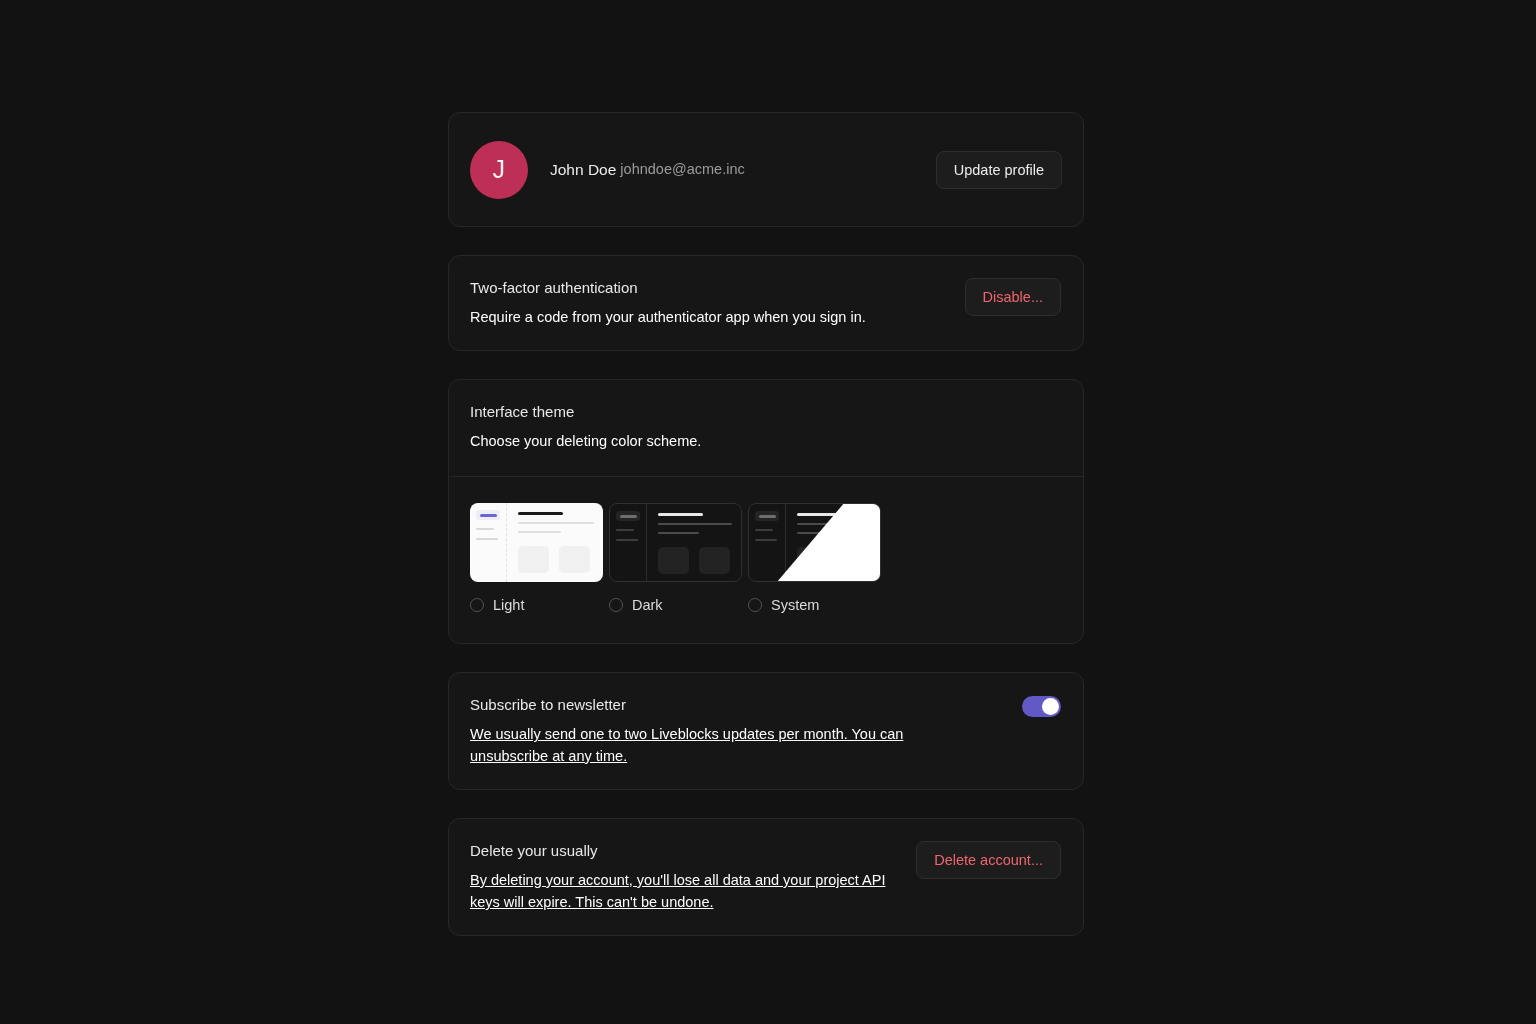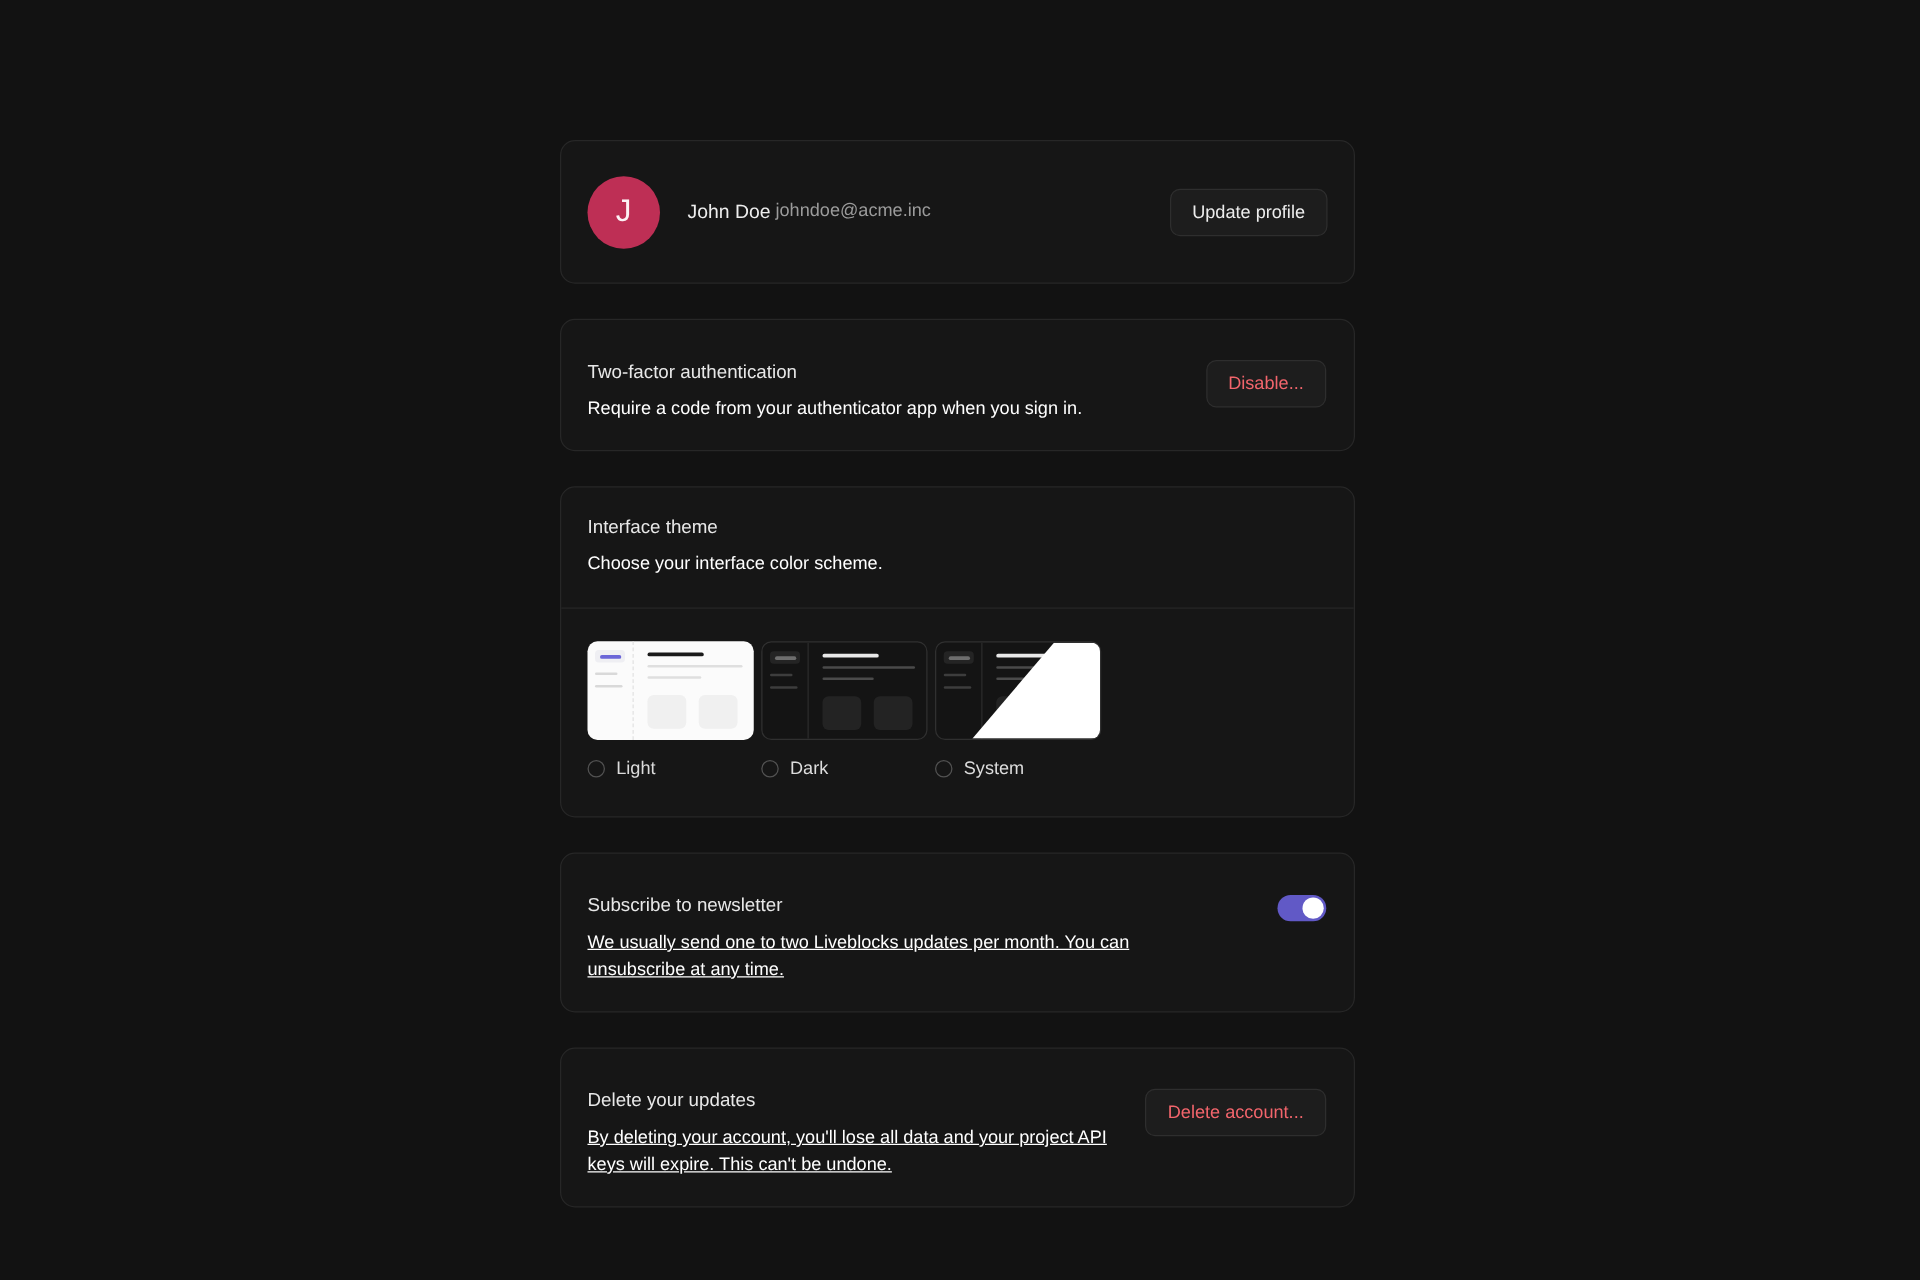--- a/index.html
+++ b/index.html
@@ -21,21 +21,21 @@
     width: 636px;
   }
 
   
   .card {
     background: #161616;
     border: 1px solid #272727;
     border-radius: 12px;
     position: relative;
   }
-  .card-pad { padding: 32px 22px 22px 21px; }
+  .card-pad { padding: 22px 22px 22px 21px; }
 
   .spacer-28 { height: 28px; }
 
   
   .profile-row { display: flex; align-items: center; height: 113px; padding: 0 21px; }
   .avatar {
     width: 58px; height: 58px; border-radius: 50%;
     background: #be2f55;
     color: #fdf2f5;
     font-size: 25px;
@@ -179,21 +179,21 @@
           <button class="btn btn-danger">Disable...</button>
         </div>
       </div>
     </div>
 
     <div class="spacer-28"></div>
 
     <div class="card">
       <div class="theme-head">
         <div class="setting-title">Interface theme</div>
-        <div class="setting-desc">Choose your interface color scheme.</div>
+        <div class="setting-desc">Choose your deleting color scheme.</div>
       </div>
       <div class="divider"></div>
       <div class="theme-body">
         <div class="theme-options">
 
           <div class="theme-option">
             <div class="preview light">
               <div class="pv-side">
                 <div class="pv-pill">
                   <div class="pv-pill-bar"></div>
@@ -286,21 +286,21 @@
           </div>
         </div>
       </div>
     </div>
 
     <div class="spacer-28"></div>
 
     <div class="card card-pad">
       <div class="setting">
         <div class="setting-main">
-          <div class="setting-title">Delete your updates</div>
+          <div class="setting-title">Delete your usually</div>
           <div class="setting-desc narrow">By deleting your account, you'll lose all data and your project API keys will expire. This can't be undone.</div>
         </div>
         <div class="setting-aside">
           <button class="btn btn-danger">Delete account...</button>
         </div>
       </div>
     </div>
 
   </div>
 </div>

